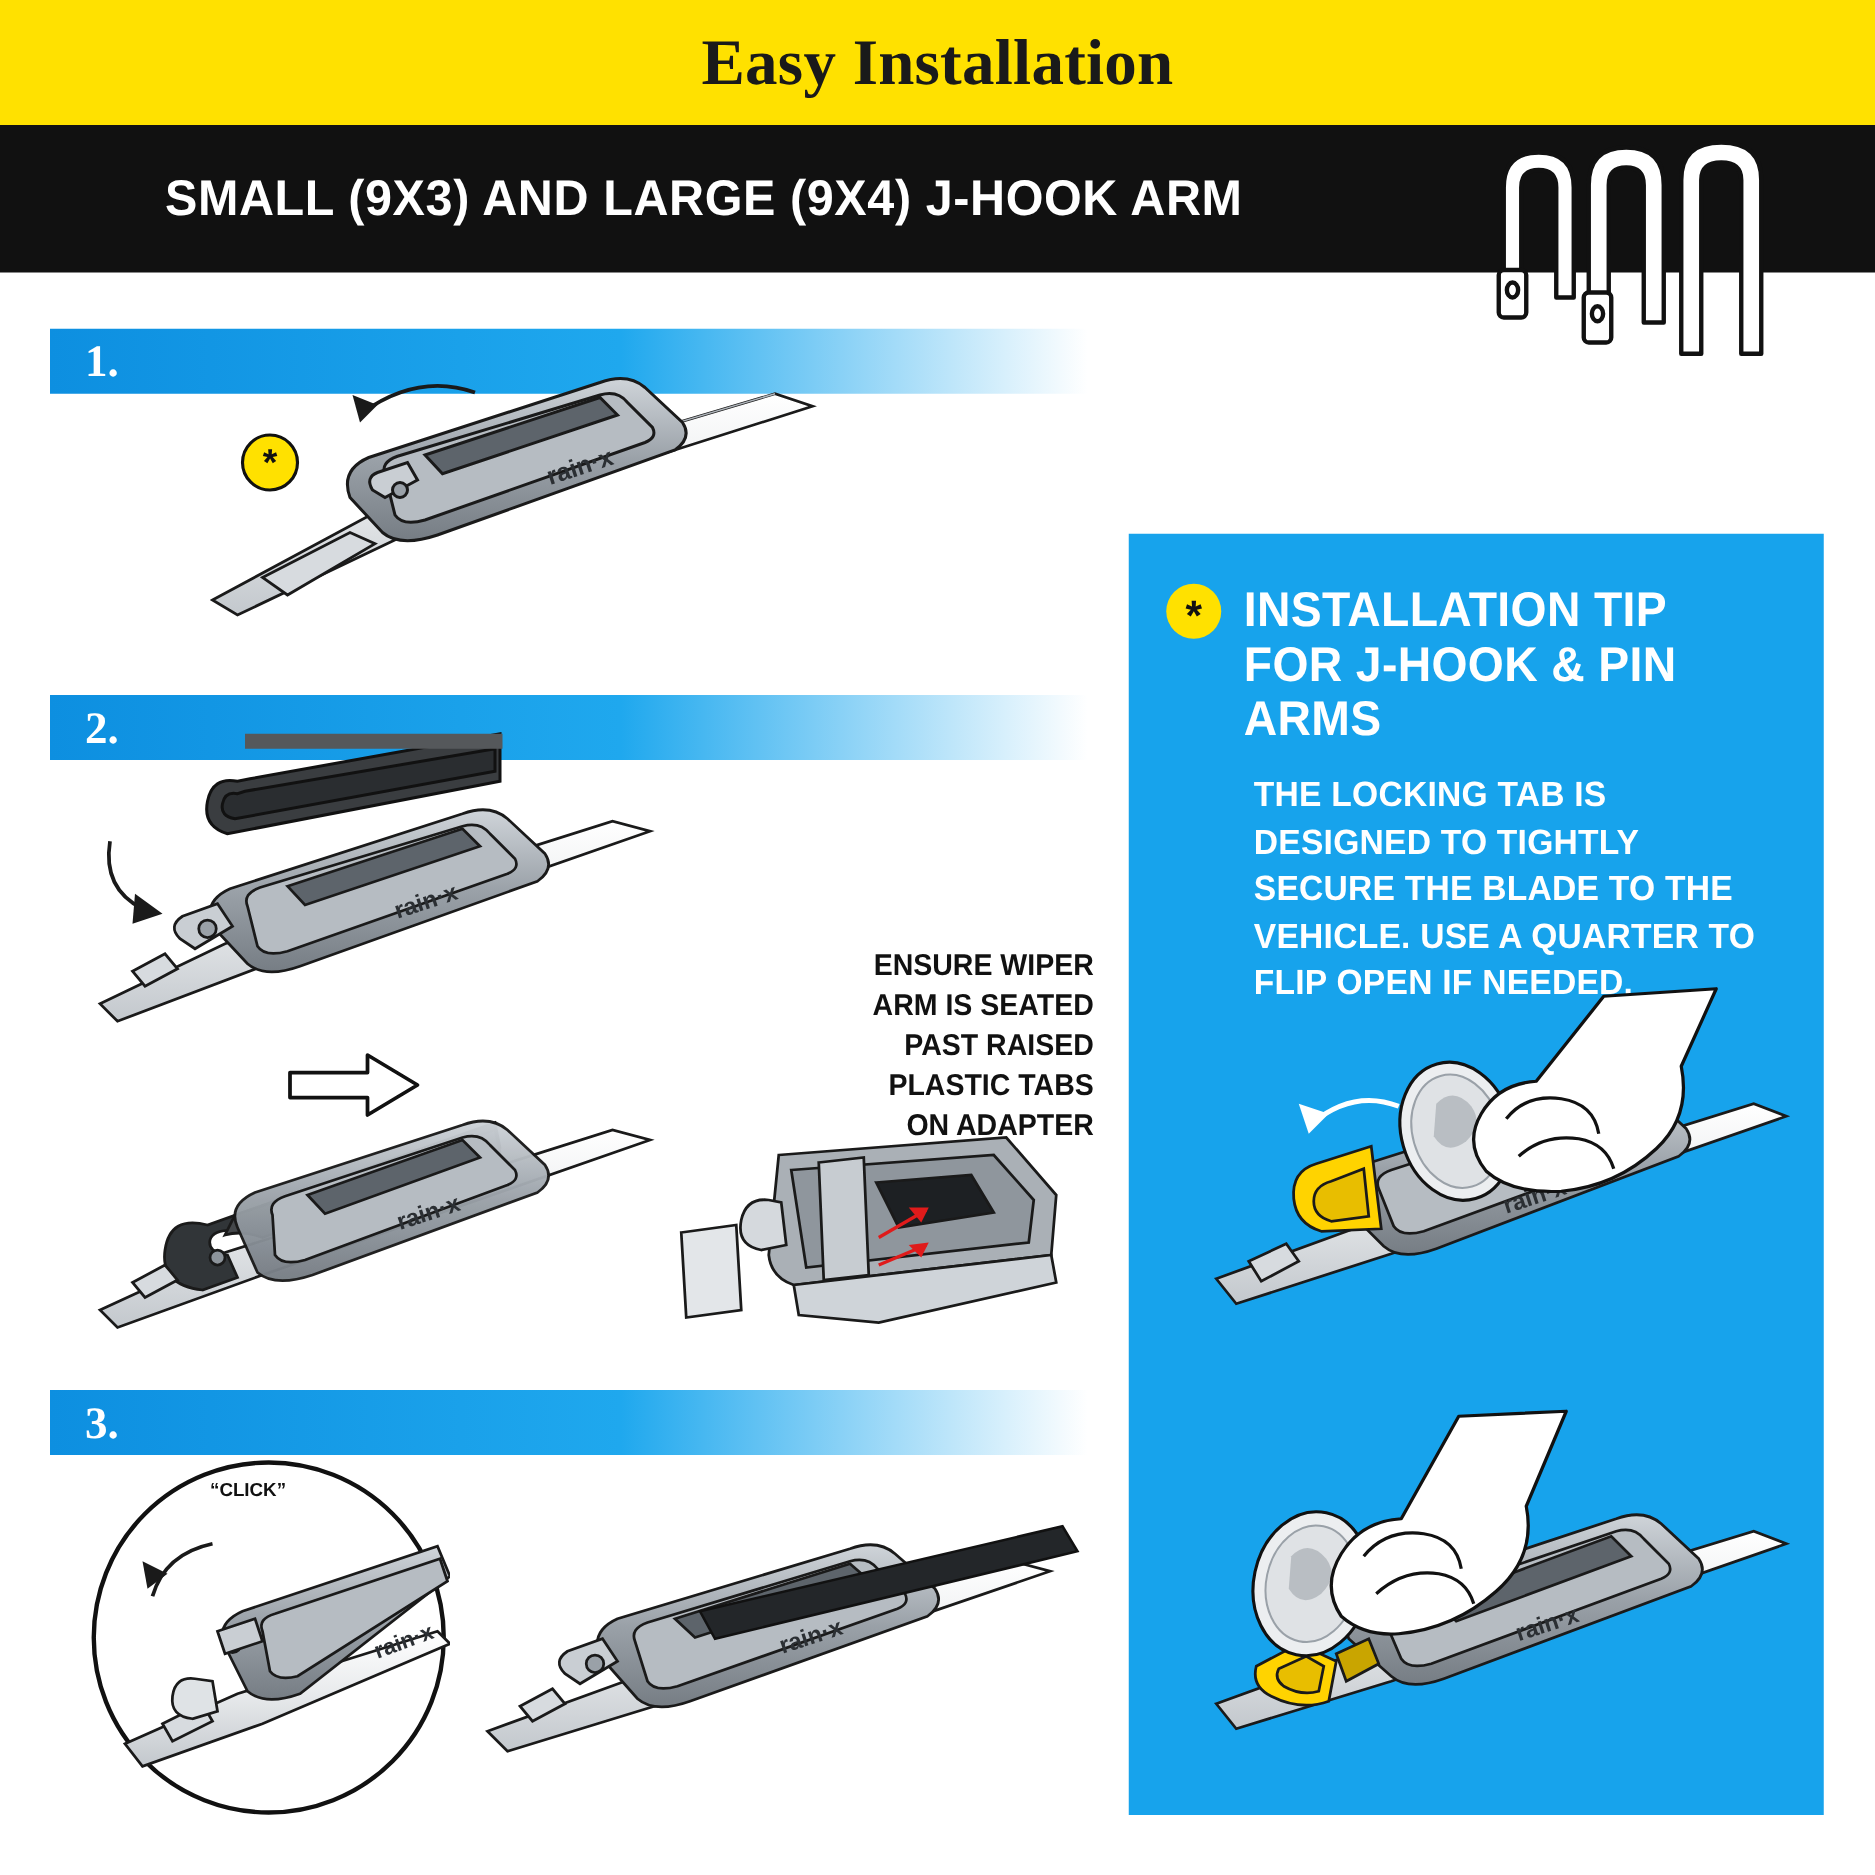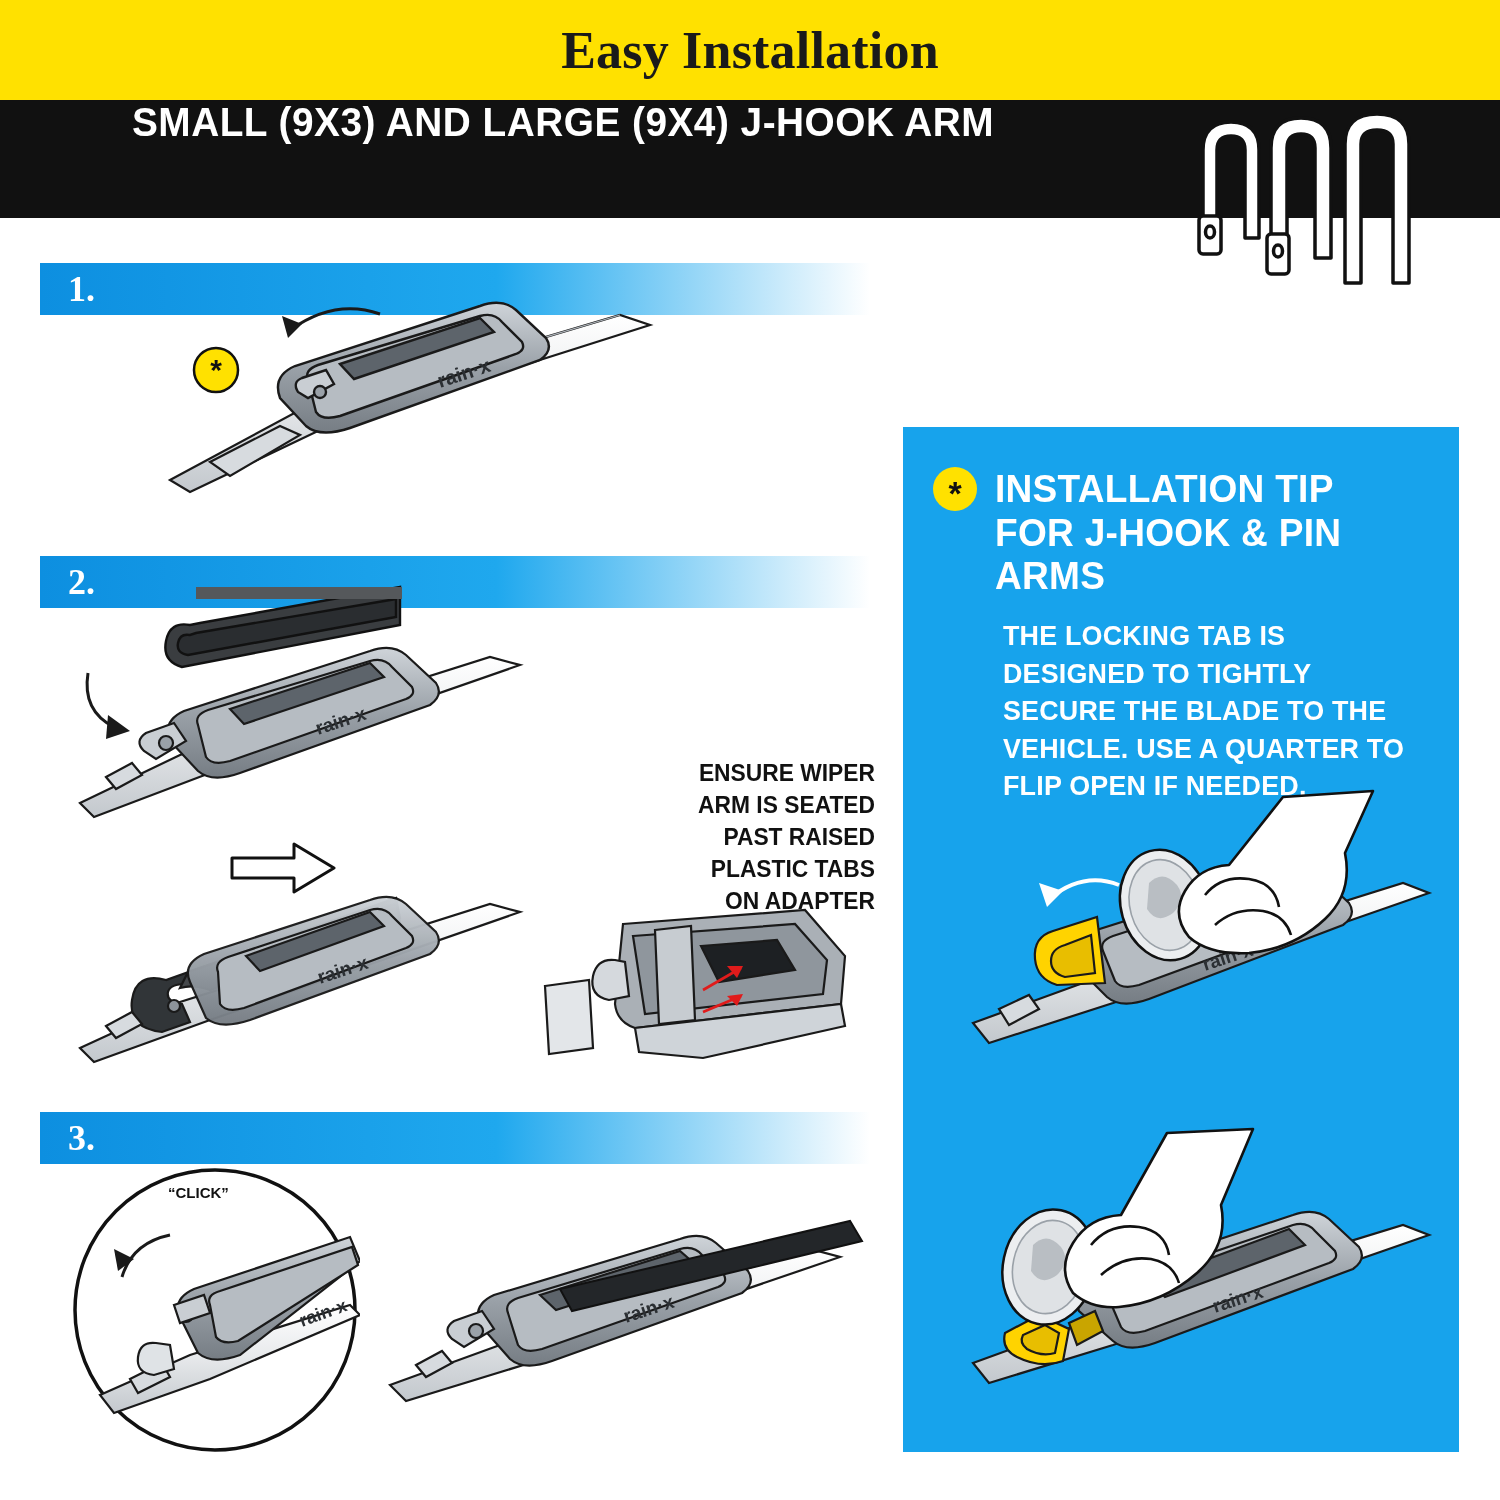--- a/index.html
+++ b/index.html
@@ -32,20 +32,21 @@
     letter-spacing: 0.2px;
     font-family: "Liberation Serif", serif;
   }
 
   .black-band {
     position: absolute;
     left: 0; top: 100px;
     width: 1500px; height: 118px;
     background: #111111;
     display: flex;
+    align-items: center;
   }
   .black-band .subtitle {
     color: #ffffff;
     font-size: 40px;
     font-weight: bold;
     letter-spacing: 0.5px;
     margin-left: 132px;
     font-family: "Liberation Sans Narrow", "Liberation Sans", sans-serif;
     transform: scaleX(0.97);
     transform-origin: left center;

